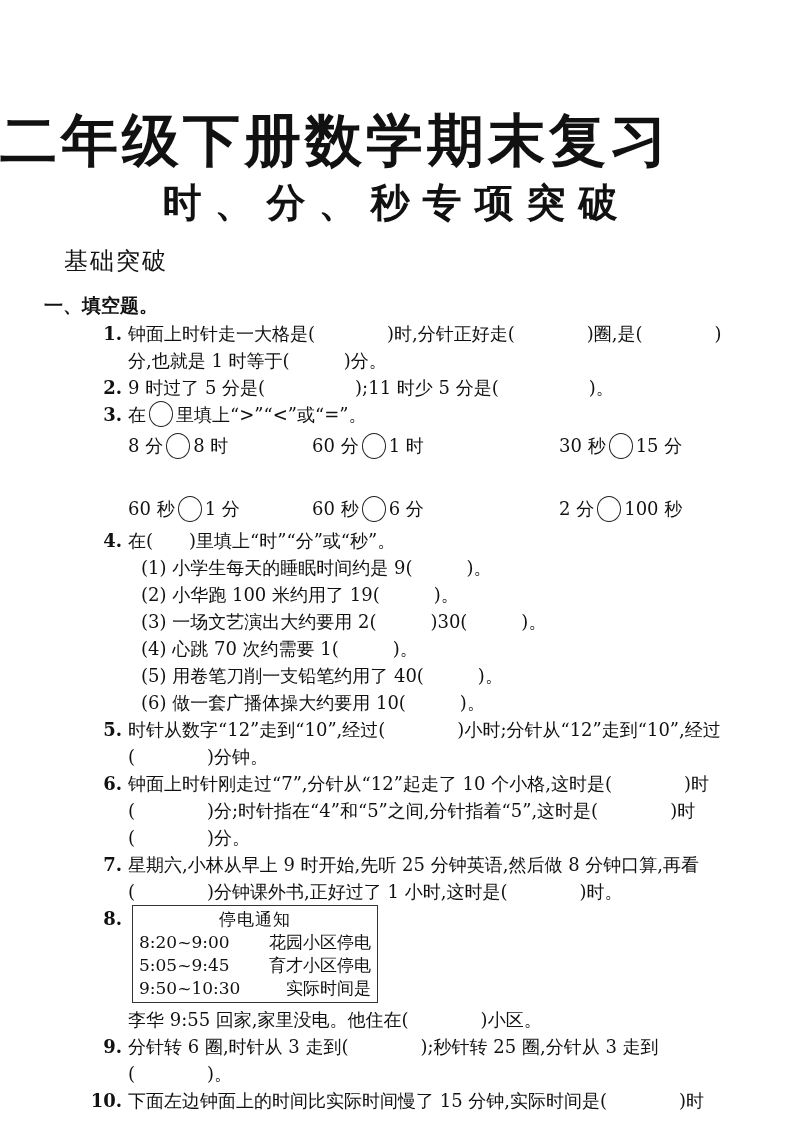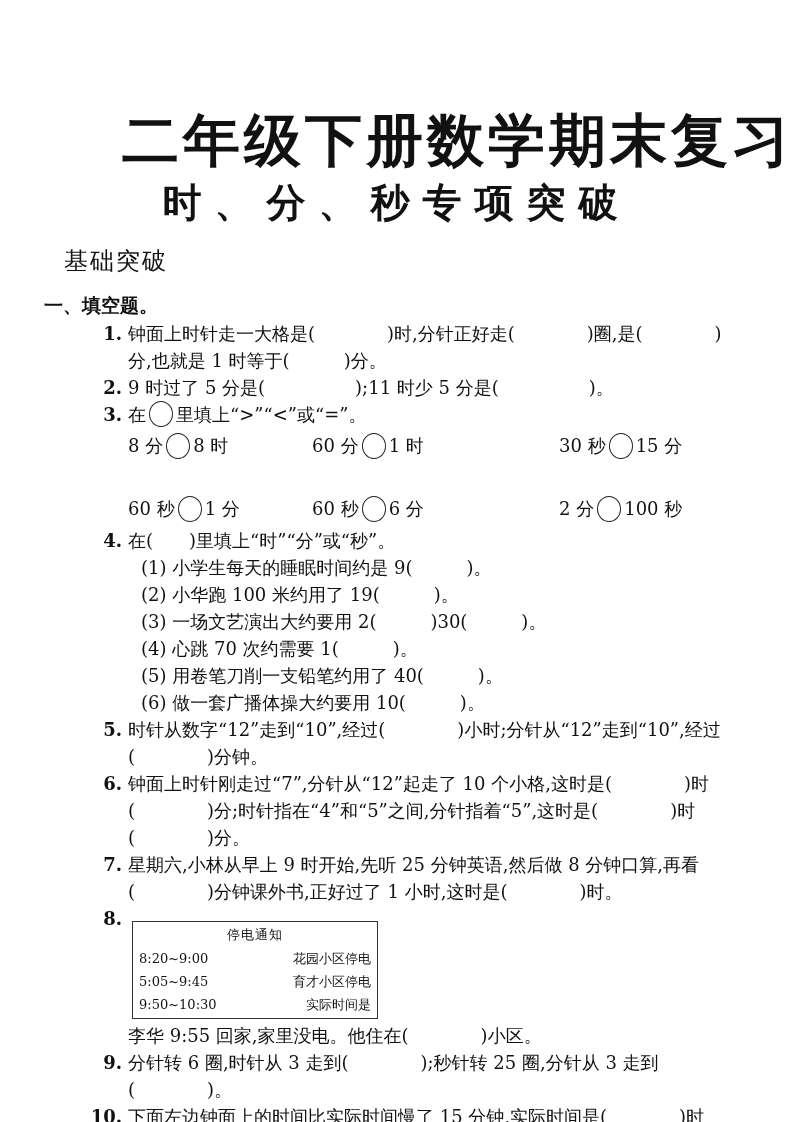--- a/index.html
+++ b/index.html
@@ -5,21 +5,21 @@
   html, body { margin: 0; padding: 0; background: #ffffff; }
   body {
     width: 793px; height: 1122px; overflow: hidden;
     color: #111;
     font-family: "DejaVu Serif", "Liberation Serif", serif;
   }
   .page { position: relative; width: 793px; height: 1122px; background: #fff; }
 
   .title {
     margin: 104px 0 0 0;
-    text-align: right;
+    text-align: left;
     font-size: 57px;
     font-weight: bold;
     letter-spacing: 4px;
     line-height: 1.25;
     white-space: nowrap;
   }
   .subtitle {
     margin-top: 2px;
     text-align: center;
     font-size: 39px;
@@ -75,23 +75,23 @@
     grid-template-columns: 152px 215px auto;
     margin: 2px 0 3px 0;
     gap: 32px;
   }
   .cmp-cell { display: flex; align-items: center; white-space: pre; line-height: 31px; }
 
   .notice-box {
     border: 1.5px solid #333;
     width: 246px;
     box-sizing: border-box;
-    margin: 16px 0 3px 4px;
+    margin: 0 0 3px 4px;
     padding: 1px 6px 2px 6px;
-    font-size: 13px;
+    font-size: 17px;
   }
   .notice-title { text-align: center; line-height: 24px; letter-spacing: 1px; }
   .notice-row { display: flex; justify-content: space-between; line-height: 23px; }
 </style>
 </head>
 <body>
 
 <div class="page">
   <div class="title">二年级下册数学期末复习</div>
   <div class="subtitle">时、分、秒专项突破</div>

